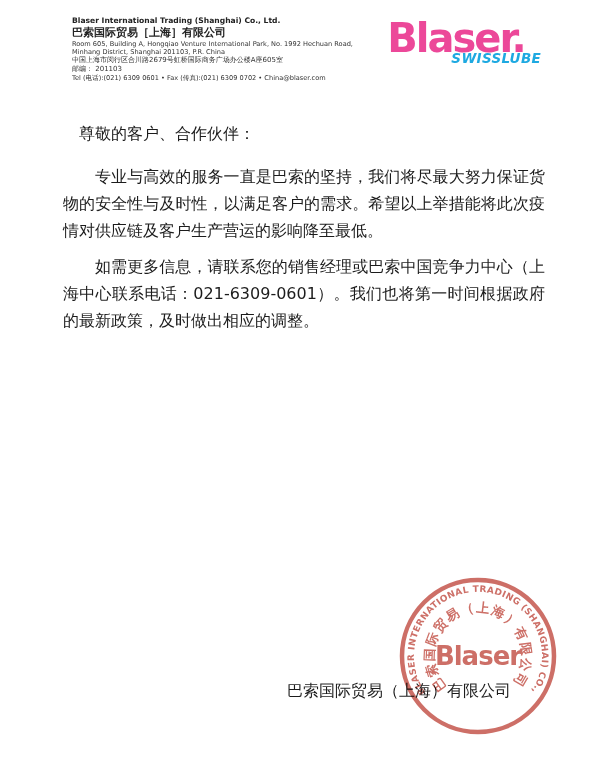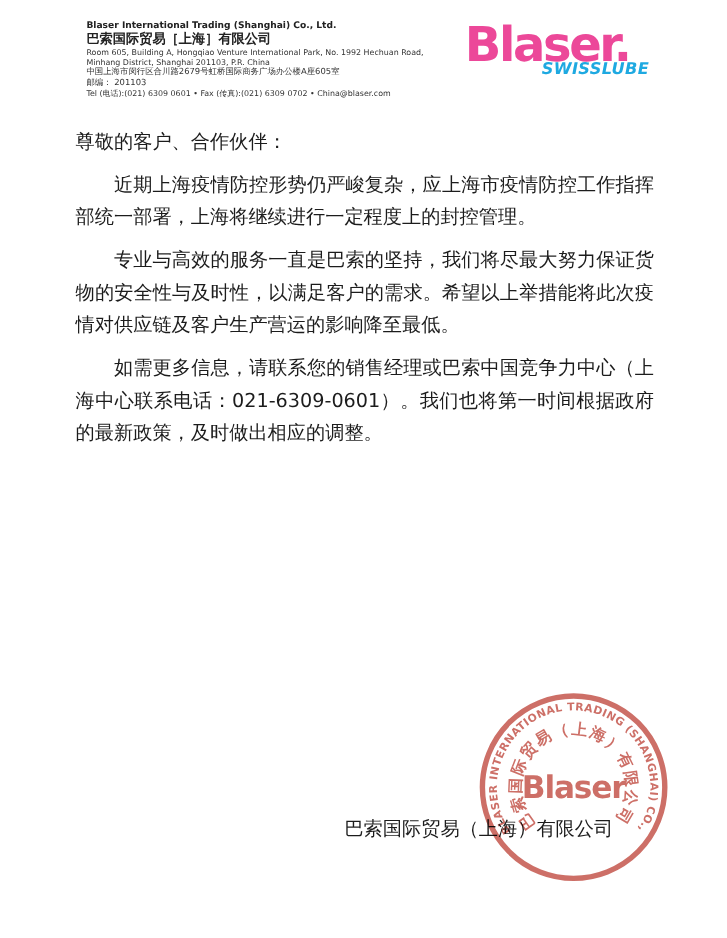--- a/index.html
+++ b/index.html
@@ -24,21 +24,21 @@
     color:#ec4899;line-height:40px;text-align:center;
   }
   .tagline{
     font-size:13.5px;font-weight:bold;font-style:italic;
     color:#1ea9e1;text-align:right;letter-spacing:.3px;
     margin-top:-7px;line-height:15px;
   }
   
   .body{position:absolute;left:63px;top:104px;width:482px;}
   .greeting{
-    margin:0;font-size:16px;line-height:27px;color:#1c1c1c;
+    margin:16px;font-size:16px;line-height:27px;color:#1c1c1c;
   }
   .para{
     margin:9px 0 0 0;
     font-size:16px;line-height:27px;
     text-indent:2em;text-align:justify;
     color:#1c1c1c;
   }
   .signoff{
     position:absolute;top:681px;right:79px;
     text-align:right;font-size:16px;line-height:20px;color:#1c1c1c;
@@ -72,21 +72,20 @@
       <div class="addr gap">Tel (电话):(021) 6309 0601 • Fax (传真):(021) 6309 0702 • China@blaser.com</div>
     </div>
     <div class="lh-logo">
       <div class="wordmark">Blaser.</div>
       <div class="tagline">SWISSLUBE</div>
     </div>
   </header>
 
   <main class="body">
     <p class="greeting">尊敬的客户、合作伙伴：</p>
-    <p class="para">近期上海疫情防控形势仍严峻复杂，应上海市疫情防控工作指挥部统一部署，上海将继续进行一定程度上的封控管理。</p>
     <p class="para">专业与高效的服务一直是巴索的坚持，我们将尽最大努力保证货物的安全性与及时性，以满足客户的需求。希望以上举措能将此次疫情对供应链及客户生产营运的影响降至最低。</p>
     <p class="para">如需更多信息，请联系您的销售经理或巴索中国竞争力中心（上海中心联系电话：021-6309-0601）。我们也将第一时间根据政府的最新政策，及时做出相应的调整。</p>
   </main>
 
   <div class="signoff">
     <div>巴索国际贸易（上海）有限公司</div>
   </div>
 
   <svg class="stamp" viewBox="0 0 180 180" xmlns="http://www.w3.org/2000/svg">
     <defs>

